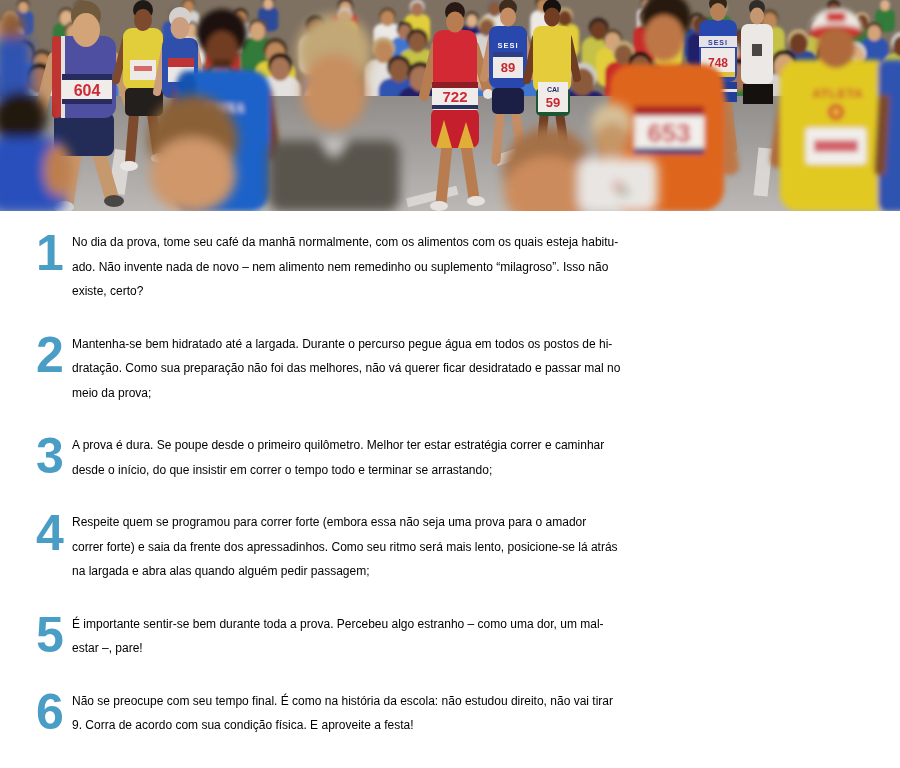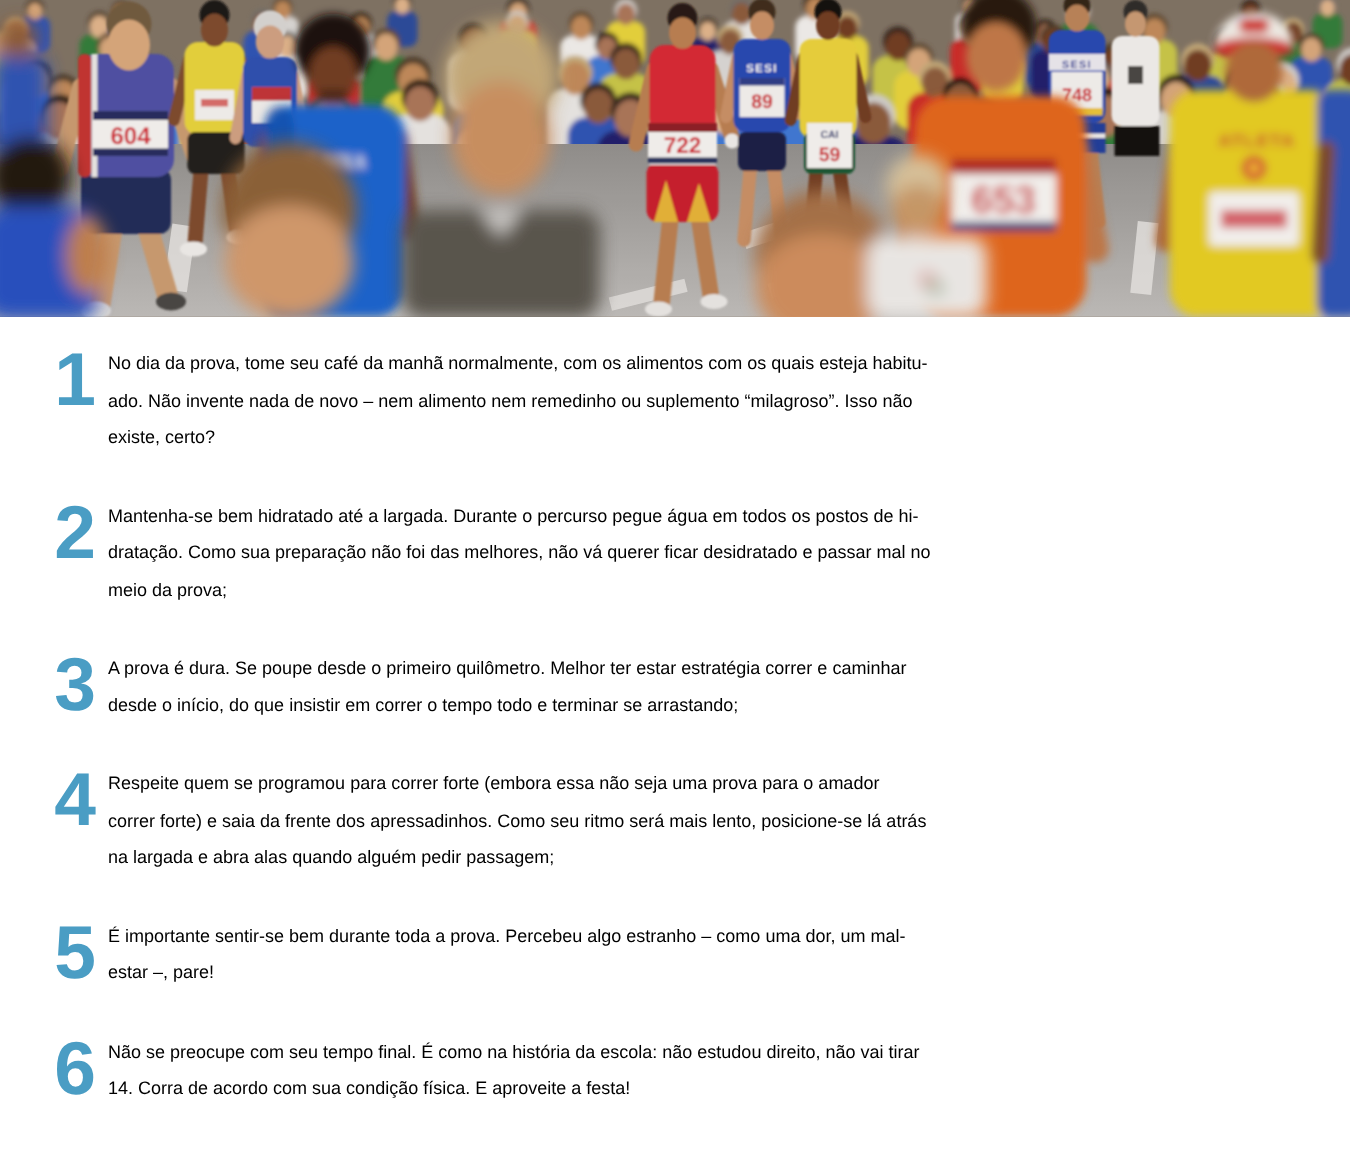--- a/index.html
+++ b/index.html
@@ -530,15 +530,15 @@
 na largada e abra alas quando alguém pedir passagem;</div>
   </div>
   <div class="tip">
     <div class="tip-number" style="color: rgb(74, 157, 196);">5</div>
     <div class="tip-text">É importante sentir-se bem durante toda a prova. Percebeu algo estranho – como uma dor, um mal-
 estar –, pare!</div>
   </div>
   <div class="tip">
     <div class="tip-number" style="color: rgb(74, 157, 196);">6</div>
     <div class="tip-text">Não se preocupe com seu tempo final. É como na história da escola: não estudou direito, não vai tirar
-14. Corra de acordo com sua condição física. E aproveite a festa!</div>
+9. Corra de acordo com sua condição física. E aproveite a festa!</div>
   </div>
 </div>
 
 </body></html>

